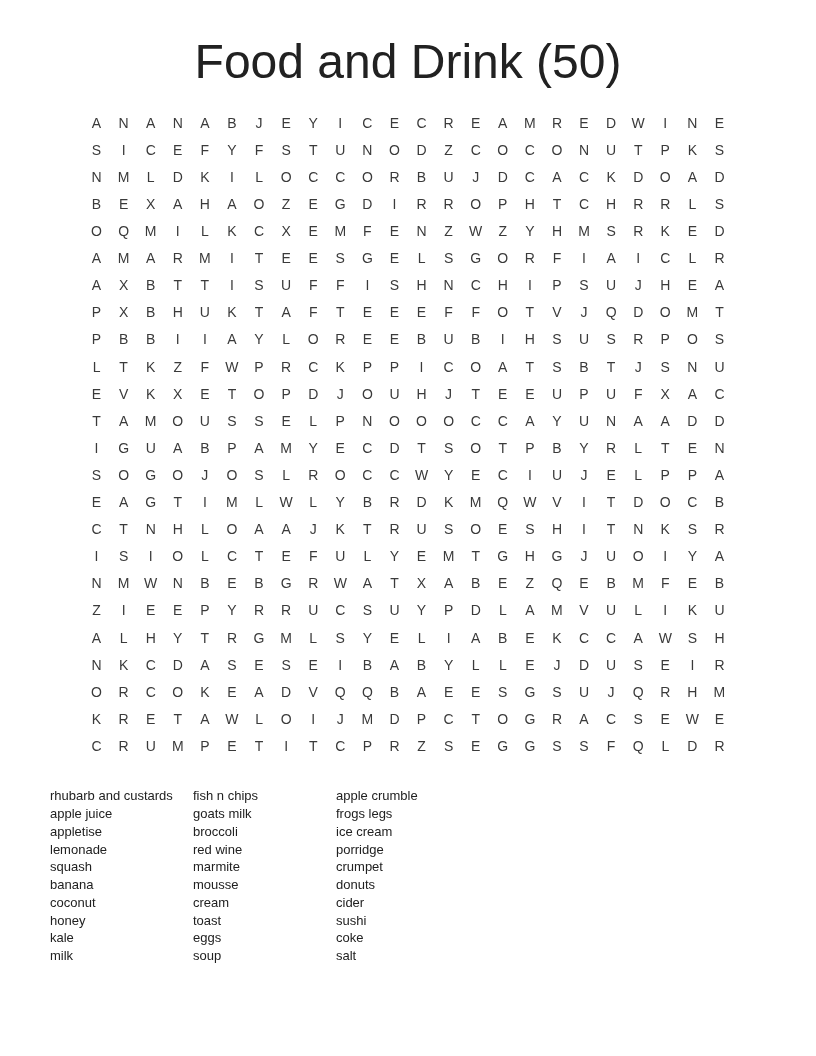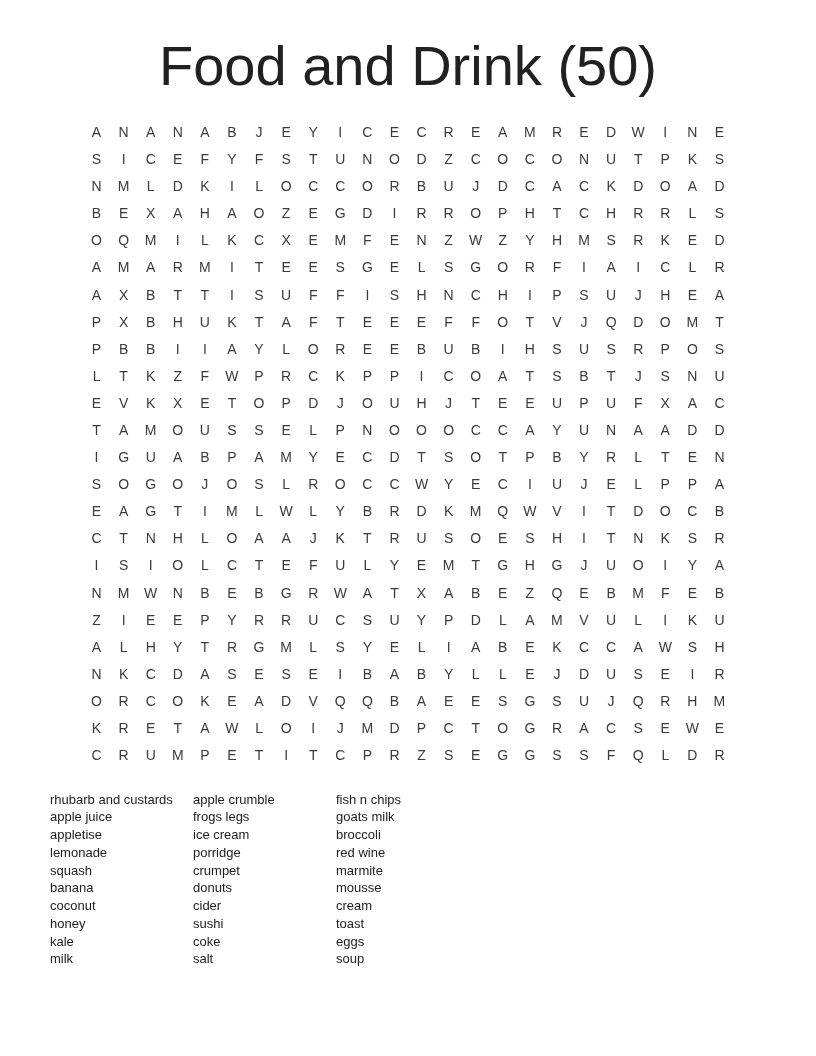--- a/index.html
+++ b/index.html
@@ -17,21 +17,21 @@
   body {
     width: 816px;
     height: 1056px;
     font-family: "Liberation Sans", sans-serif;
     position: relative;
     overflow: hidden;
   }
   .page-title {
     margin: 34px 0 0 0;
     text-align: center;
-    font-size: 56px;
+    font-size: 48px;
     font-weight: 400;
     color: var(--title-color);
     letter-spacing: 0px;
     line-height: 1.15;
   }
   .ws-grid {
     width: 650px;
     margin: 20px auto 0 auto;
     display: grid;
     grid-template-columns: repeat(24, 1fr);
@@ -39,21 +39,21 @@
   }
   .ws-grid .cell {
     display: flex;
     align-items: center;
     justify-content: center;
     font-size: 14px;
     font-weight: 400;
     color: var(--grid-color);
   }
   .word-list {
-    margin: 22px 0 0 50px;
+    margin: 28px 0 0 50px;
     display: flex;
     flex-direction: row;
   }
   .word-col {
     width: 143px;
     flex: 0 0 auto;
   }
   .word-col:last-child { width: auto; }
   .word {
     font-size: 13px;
@@ -653,36 +653,36 @@
       <div class="word">appletise</div>
       <div class="word">lemonade</div>
       <div class="word">squash</div>
       <div class="word">banana</div>
       <div class="word">coconut</div>
       <div class="word">honey</div>
       <div class="word">kale</div>
       <div class="word">milk</div>
     </div>
     <div class="word-col">
+      <div class="word">fish n chips</div>
+      <div class="word">goats milk</div>
+      <div class="word">broccoli</div>
+      <div class="word">red wine</div>
+      <div class="word">marmite</div>
+      <div class="word">mousse</div>
+      <div class="word">cream</div>
+      <div class="word">toast</div>
+      <div class="word">eggs</div>
+      <div class="word">soup</div>
+    </div>
+    <div class="word-col">
       <div class="word">apple crumble</div>
       <div class="word">frogs legs</div>
       <div class="word">ice cream</div>
       <div class="word">porridge</div>
       <div class="word">crumpet</div>
       <div class="word">donuts</div>
       <div class="word">cider</div>
       <div class="word">sushi</div>
       <div class="word">coke</div>
       <div class="word">salt</div>
     </div>
-    <div class="word-col">
-      <div class="word">fish n chips</div>
-      <div class="word">goats milk</div>
-      <div class="word">broccoli</div>
-      <div class="word">red wine</div>
-      <div class="word">marmite</div>
-      <div class="word">mousse</div>
-      <div class="word">cream</div>
-      <div class="word">toast</div>
-      <div class="word">eggs</div>
-      <div class="word">soup</div>
-    </div>
   </div>
 
 </body></html>

